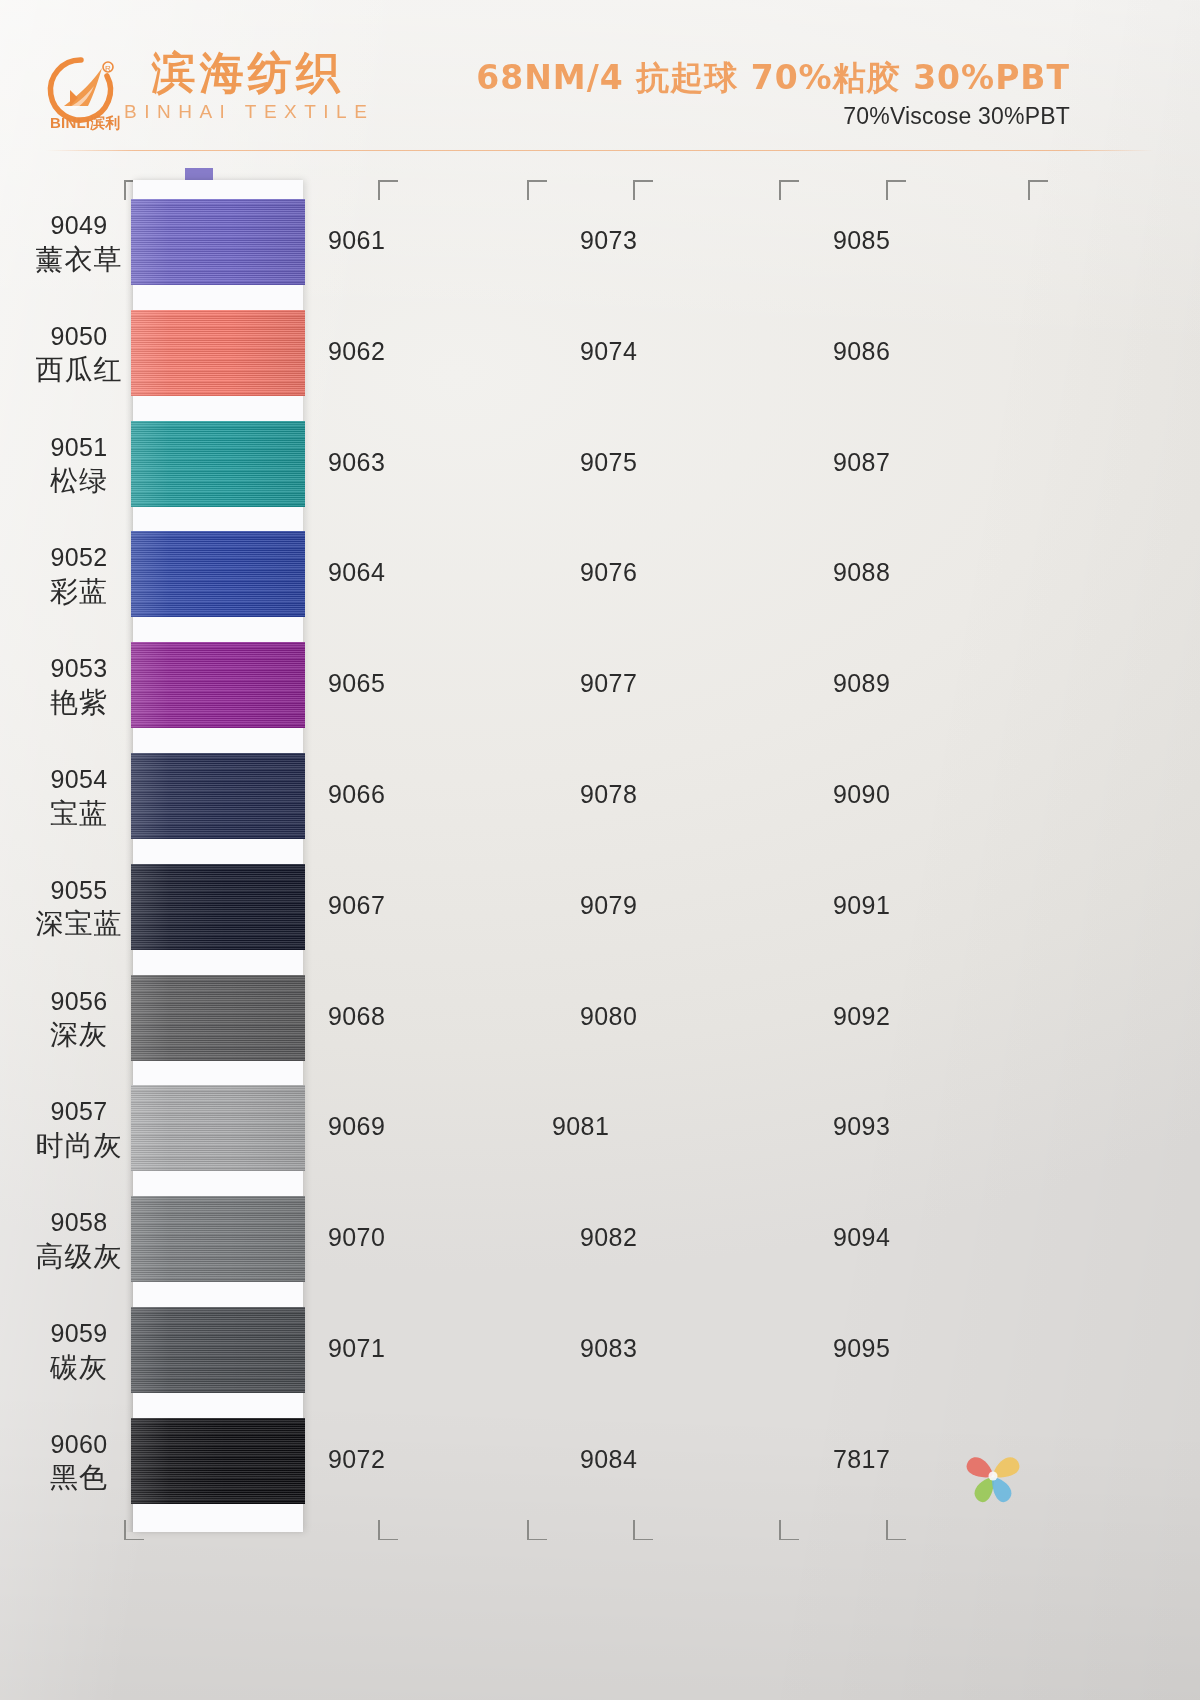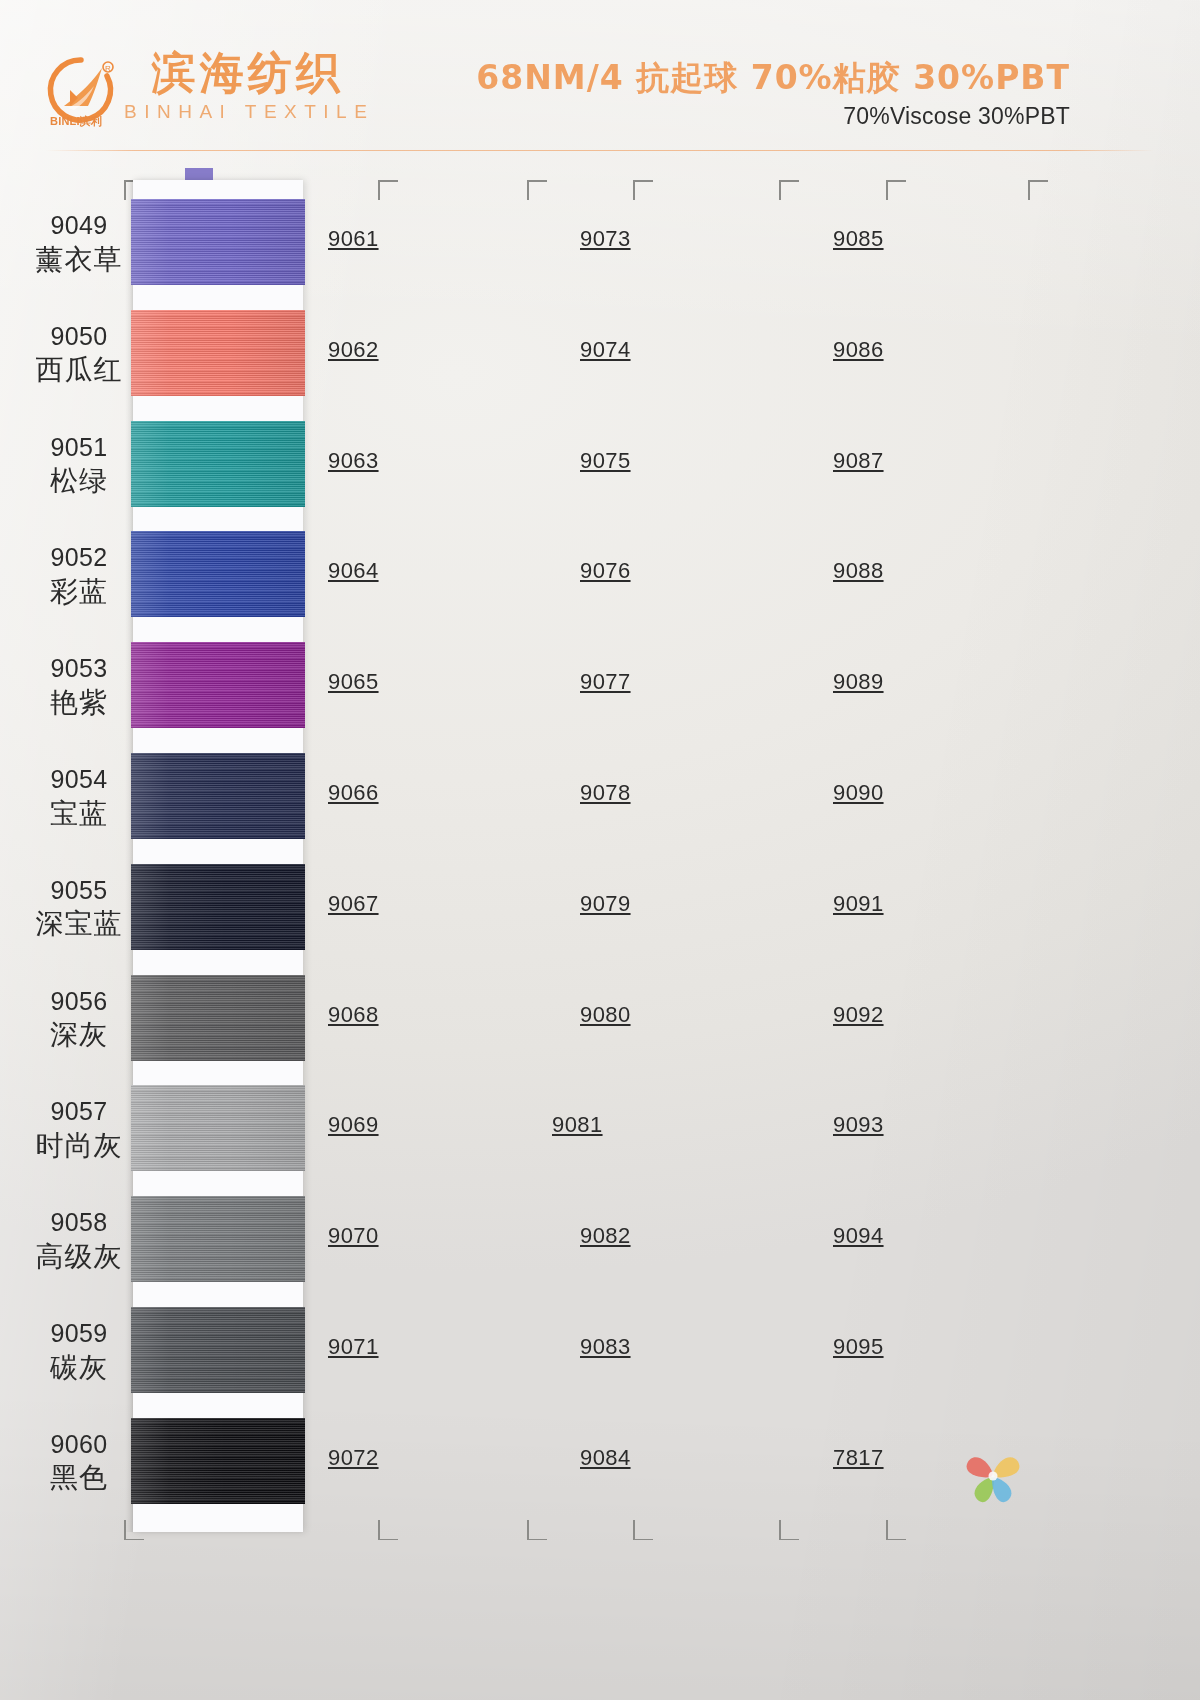--- a/index.html
+++ b/index.html
@@ -52,21 +52,21 @@
     width: 74px;
     height: 76px;
     margin-top: 2px;
   }
   .brand-mark svg { display: block; }
 
   .brand-sub-en {
     position: absolute;
     left: 6px;
     top: 60px;
-    font-size: 11px;
+    font-size: 15px;
     font-weight: 700;
     color: #e8883f;
     letter-spacing: 0.2px;
     white-space: nowrap;
   }
 
   .brand-words {
     margin-left: 3px;
     margin-top: -2px;
     text-align: center;
@@ -207,25 +207,24 @@
   .label .name {
     font-family: "DejaVu Sans", "Liberation Sans", sans-serif;
     font-size: 28px;
     font-weight: 400;
     letter-spacing: 1px;
     margin-top: 2px;
   }
 
   .code-cell {
     position: absolute;
-    font-size: 22px;
+    font-size: 25px;
     color: #2b2b2b;
     letter-spacing: 0.4px;
     white-space: nowrap;
-    text-decoration: underline;
   }
 
   
   .watermark {
     position: absolute;
     left: 958px;
     top: 1440px;
     width: 70px;
     height: 72px;
     opacity: 0.92;

